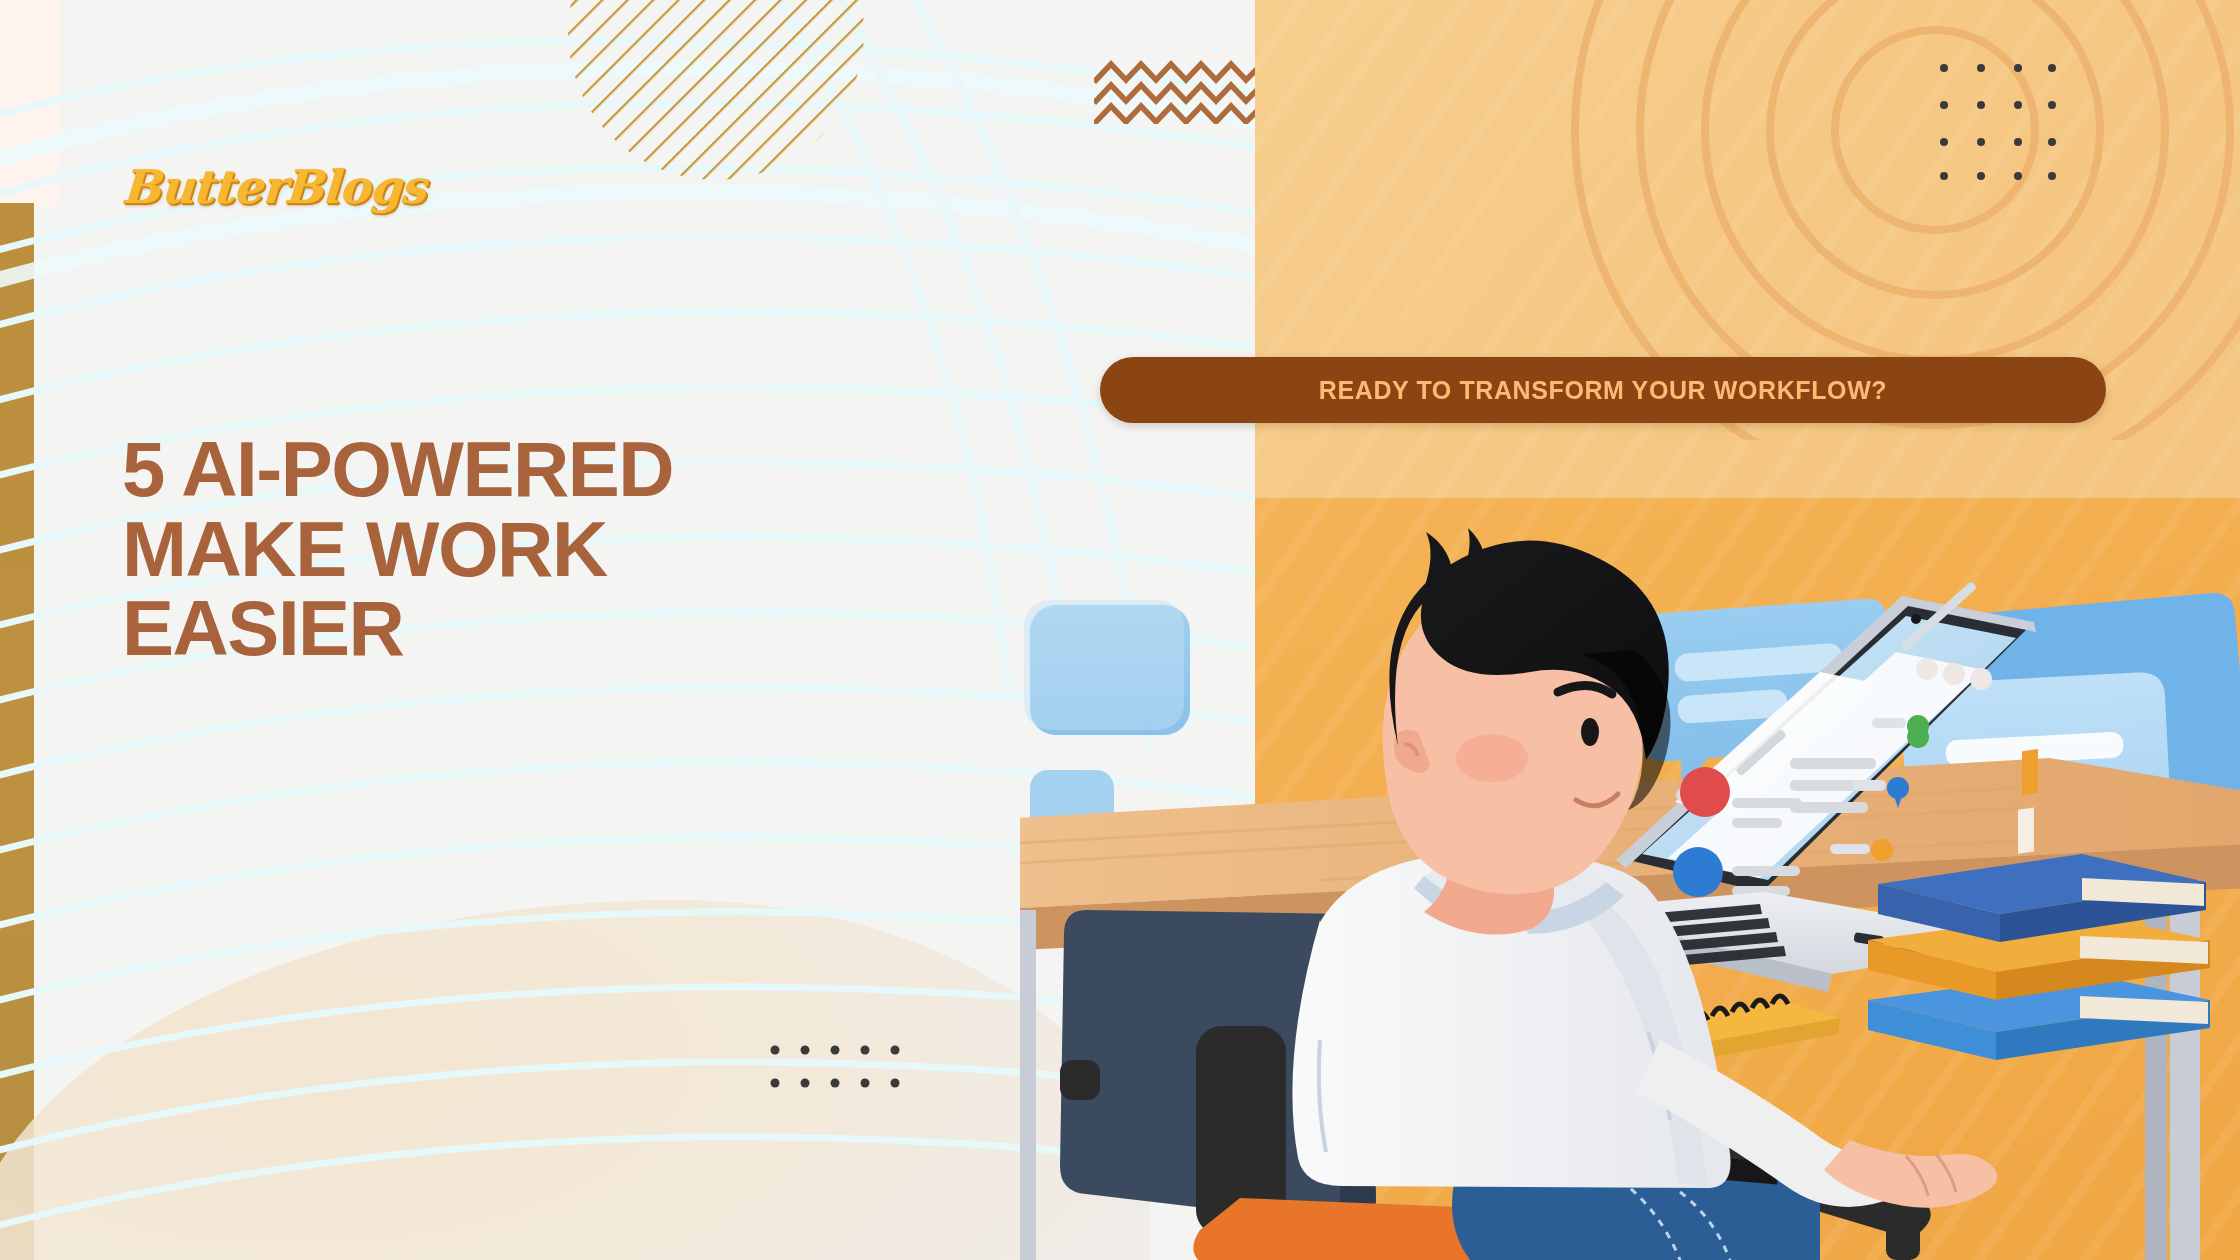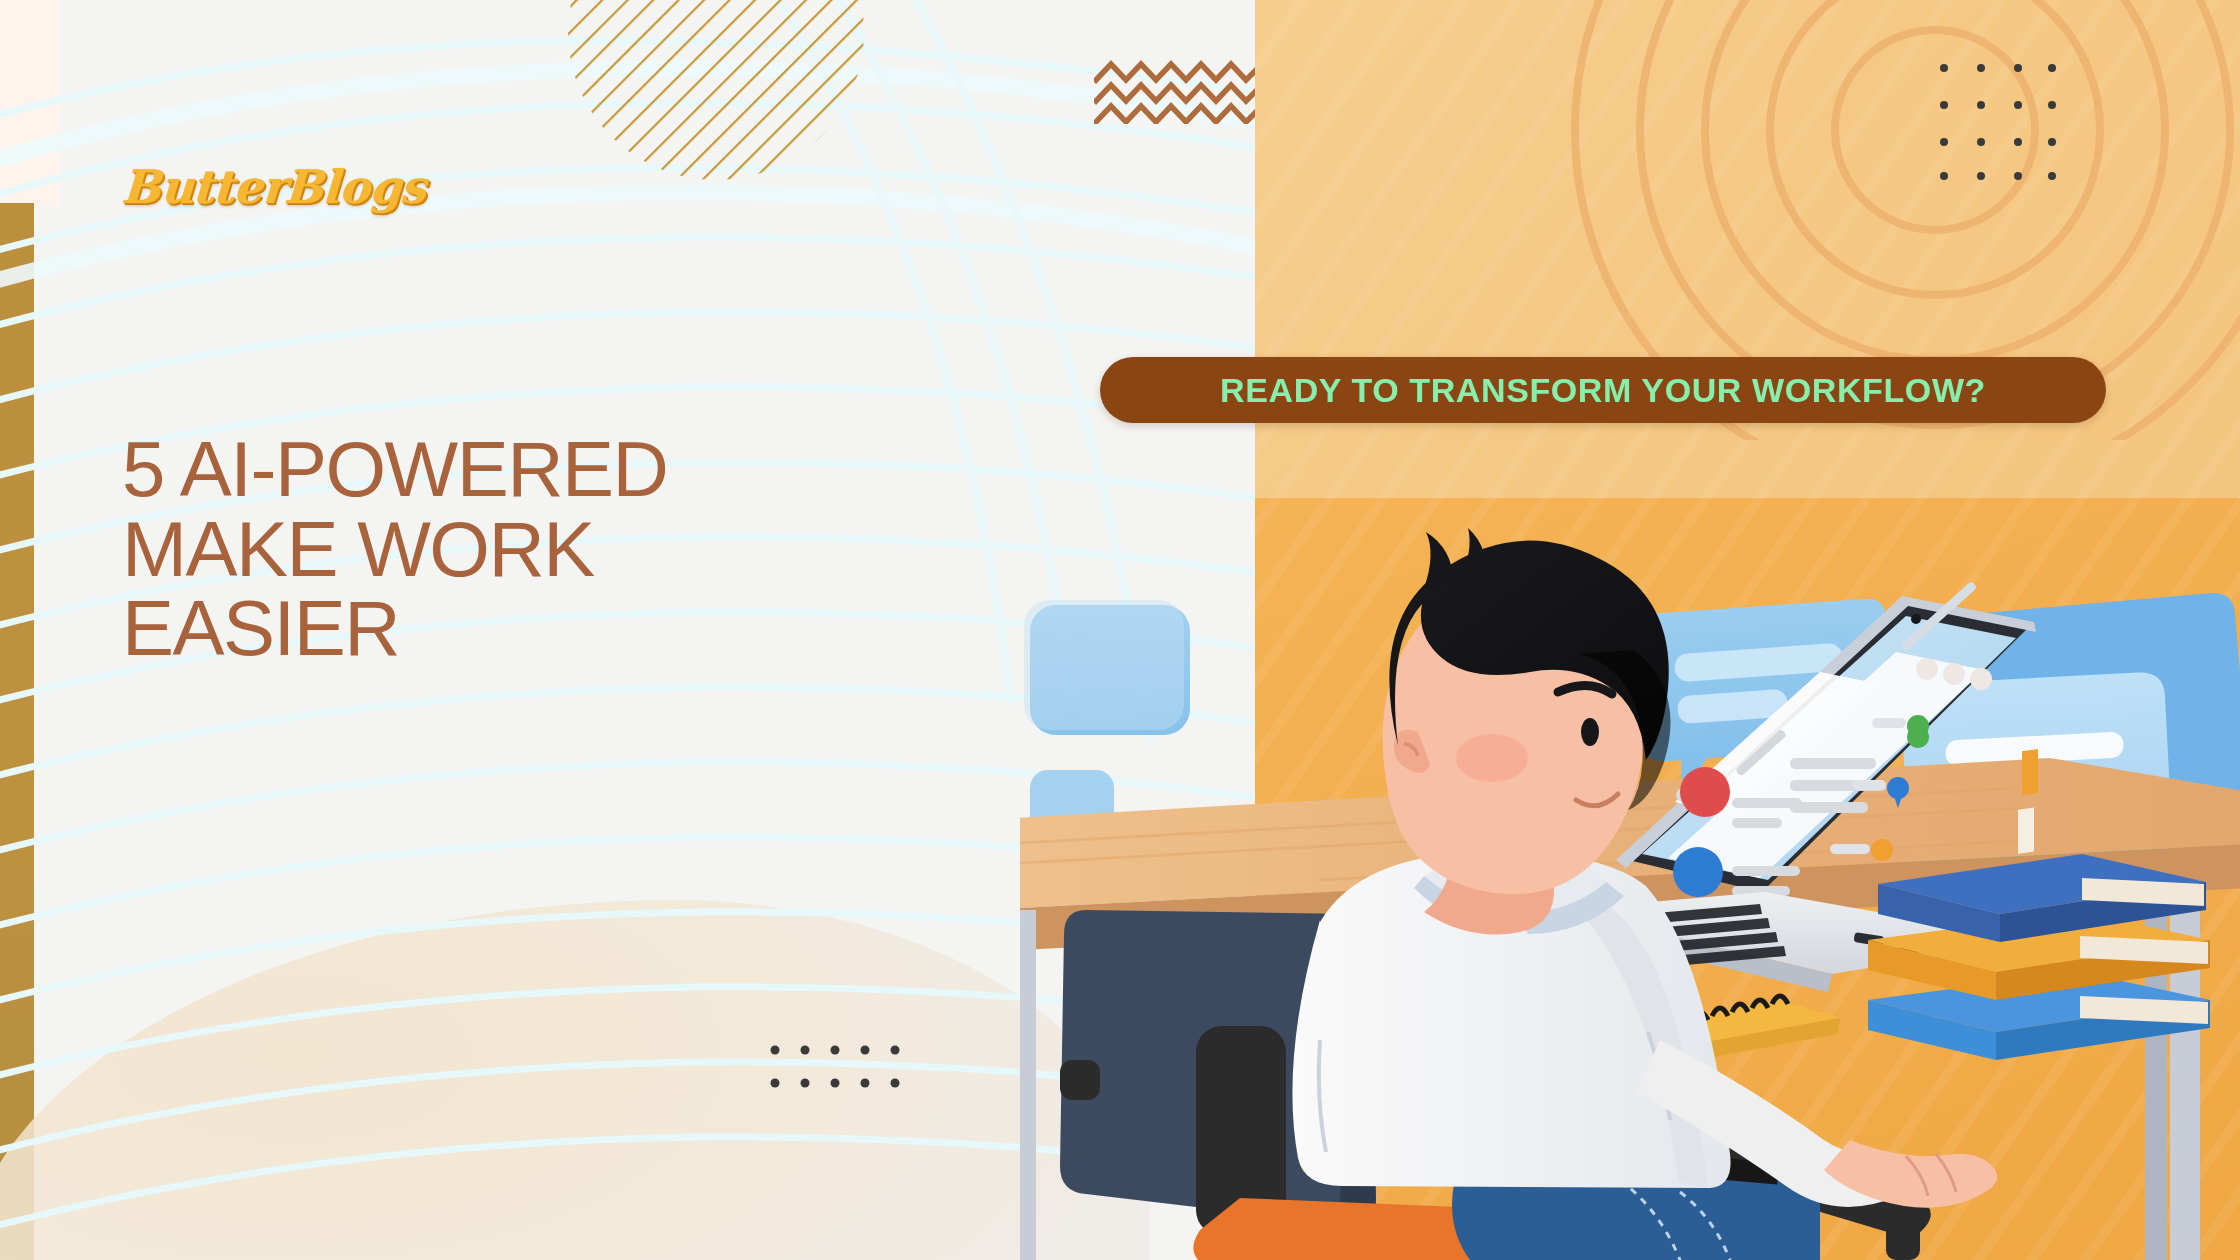--- a/index.html
+++ b/index.html
@@ -38,34 +38,34 @@
      background:linear-gradient(160deg,#F4B355 0%,#F2AC4B 55%,#F0A744 100%); }
   .rings { position:absolute; left:300px; top:-180px; width:760px; height:620px; }
   .dotgrid { position:absolute; left:681px; top:60px; width:120px; height:120px; }
   .diag-stripes { position:absolute; inset:0; opacity:.30;
      background:repeating-linear-gradient(125deg, rgba(255,255,255,0) 0 34px, rgba(255,255,255,.22) 34px 44px); }
 
   
   .cta-pill { position:absolute; left:1100px; top:357px; width:1006px; height:66px;
      background:#8B4513; border-radius:33px; display:flex; align-items:center; justify-content:center;
      box-shadow:0 3px 8px rgba(90,45,10,.20); z-index:40; }
-  .cta-text { color:#86efac; font-size:34px; font-weight:bold; letter-spacing:.6px;
+  .cta-text { color:#fdba74; font-size:25px; font-weight:bold; letter-spacing:.6px;
      white-space:nowrap; font-family:"Liberation Sans", sans-serif; }
 
   
   .logo { position:absolute; left:126px; top:160px; z-index:30;
      font-family:"DejaVu Serif", serif; font-style:italic; font-weight:bold;
      font-size:46px; letter-spacing:-1px;
      color:#F7B733;
      text-shadow: 1px 1px 0 #D98C12, 2px 2px 0 #C87E0C, 0 0 1px #E09A1E, 2px 3px 3px rgba(160,100,10,.35);
      transform:skewX(-6deg); }
 
   
   .headline { position:absolute; left:122px; top:430px; width:820px; z-index:30;
-     color:#A9633C; font-size:78px; line-height:1.02; font-weight:normal;
+     color:#A9633C; font-size:78px; line-height:1.02; font-weight:bold;
      letter-spacing:-1.5px; text-transform:uppercase;
      font-family:"Liberation Sans", sans-serif; }
   .headline span { display:block; }
 
   
   .illus { position:absolute; left:1020px; top:440px; width:1220px; height:820px; z-index:20; }
 </style>
 </head>
 <body>
 

